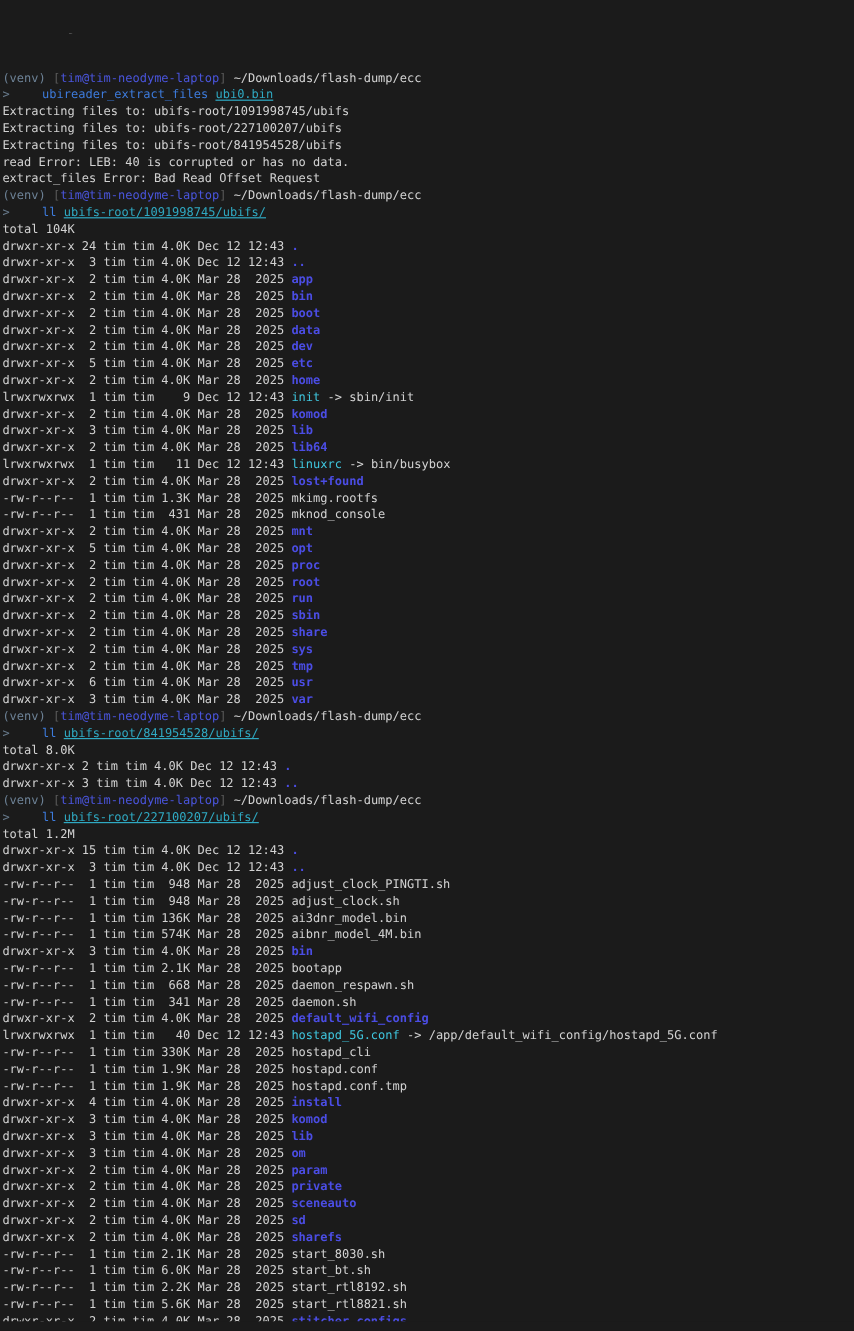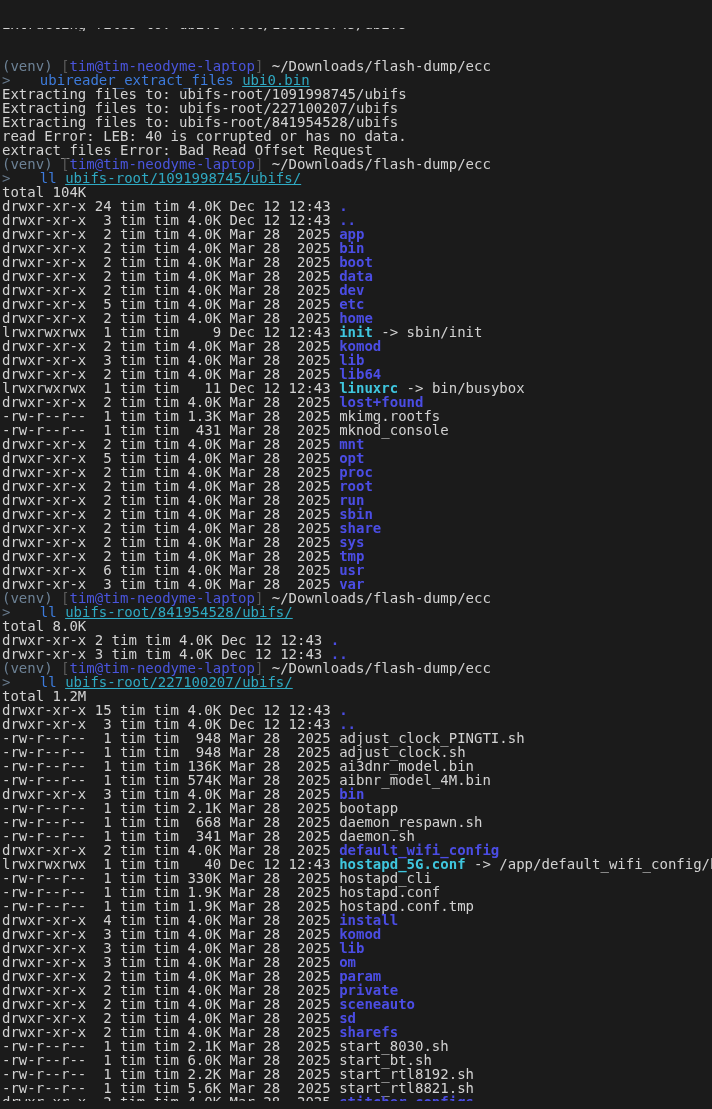--- a/index.html
+++ b/index.html
@@ -10,21 +10,21 @@
   body {
     width: 712px;
     height: 1109px;
     overflow: hidden;
   }
   .terminal {
     width: 712px;
     height: 1101px;
     background: #1b1b1b;
     font-family: "DejaVu Sans Mono", monospace;
-    font-size: 14px;
+    font-size: 10px;
     line-height: 14px;
     white-space: pre;
     overflow: hidden;
   }
   .line {
     height: 14px;
     padding-left: 2px;
     white-space: pre;
   }
   
@@ -37,21 +37,21 @@
   }
   
   .s-o { color: #d2d2d2; }                                   
   .s-v { color: #6d8296; }                                   
   .s-b { color: #5a5a5a; }                                   
   .s-h { color: #4a55dd; }                                   
   .s-p { color: #66788a; }                                   
   .s-c { color: #3d7bdc; margin-left: 21px; }                                   
   .s-a { color: #2fa9c2; text-decoration: underline; text-align: right; }       
   .s-d { color: #4b4de4; font-weight: bold; }                
-  .s-l { color: #3fc6de; font-weight: bold; }                
+  .s-l { color: #3fc6de; font-weight: normal; }                
 </style>
 </head>
 <body>
 
 <div class="terminal">
   <div class="partial"><div class="line"><span class="s-o">Extracting files to: ubifs-root/1091998745/ubifs</span></div></div>
   <div><div class="line"><span class="s-v">(venv) </span><span class="s-b">[</span><span class="s-h">tim@tim-neodyme-laptop</span><span class="s-b">]</span><span class="s-o"> ~/Downloads/flash-dump/ecc</span></div><div class="line"><span class="s-p">&gt; </span><span class="s-c">ubireader_extract_files </span><span class="s-a">ubi0.bin</span></div><div class="line"><span class="s-o">Extracting files to: ubifs-root/1091998745/ubifs</span></div><div class="line"><span class="s-o">Extracting files to: ubifs-root/227100207/ubifs</span></div><div class="line"><span class="s-o">Extracting files to: ubifs-root/841954528/ubifs</span></div><div class="line"><span class="s-o">read Error: LEB: 40 is corrupted or has no data.</span></div><div class="line"><span class="s-o">extract_files Error: Bad Read Offset Request</span></div><div class="line"><span class="s-v">(venv) </span><span class="s-b">[</span><span class="s-h">tim@tim-neodyme-laptop</span><span class="s-b">]</span><span class="s-o"> ~/Downloads/flash-dump/ecc</span></div><div class="line"><span class="s-p">&gt; </span><span class="s-c">ll </span><span class="s-a">ubifs-root/1091998745/ubifs/</span></div><div class="line"><span class="s-o">total 104K</span></div><div class="line"><span class="s-o">drwxr-xr-x 24 tim tim 4.0K Dec 12 12:43 </span><span class="s-d">.</span></div><div class="line"><span class="s-o">drwxr-xr-x  3 tim tim 4.0K Dec 12 12:43 </span><span class="s-d">..</span></div><div class="line"><span class="s-o">drwxr-xr-x  2 tim tim 4.0K Mar 28  2025 </span><span class="s-d">app</span></div><div class="line"><span class="s-o">drwxr-xr-x  2 tim tim 4.0K Mar 28  2025 </span><span class="s-d">bin</span></div><div class="line"><span class="s-o">drwxr-xr-x  2 tim tim 4.0K Mar 28  2025 </span><span class="s-d">boot</span></div><div class="line"><span class="s-o">drwxr-xr-x  2 tim tim 4.0K Mar 28  2025 </span><span class="s-d">data</span></div><div class="line"><span class="s-o">drwxr-xr-x  2 tim tim 4.0K Mar 28  2025 </span><span class="s-d">dev</span></div><div class="line"><span class="s-o">drwxr-xr-x  5 tim tim 4.0K Mar 28  2025 </span><span class="s-d">etc</span></div><div class="line"><span class="s-o">drwxr-xr-x  2 tim tim 4.0K Mar 28  2025 </span><span class="s-d">home</span></div><div class="line"><span class="s-o">lrwxrwxrwx  1 tim tim    9 Dec 12 12:43 </span><span class="s-l">init</span><span class="s-o"> -&gt; sbin/init</span></div><div class="line"><span class="s-o">drwxr-xr-x  2 tim tim 4.0K Mar 28  2025 </span><span class="s-d">komod</span></div><div class="line"><span class="s-o">drwxr-xr-x  3 tim tim 4.0K Mar 28  2025 </span><span class="s-d">lib</span></div><div class="line"><span class="s-o">drwxr-xr-x  2 tim tim 4.0K Mar 28  2025 </span><span class="s-d">lib64</span></div><div class="line"><span class="s-o">lrwxrwxrwx  1 tim tim   11 Dec 12 12:43 </span><span class="s-l">linuxrc</span><span class="s-o"> -&gt; bin/busybox</span></div><div class="line"><span class="s-o">drwxr-xr-x  2 tim tim 4.0K Mar 28  2025 </span><span class="s-d">lost+found</span></div><div class="line"><span class="s-o">-rw-r--r--  1 tim tim 1.3K Mar 28  2025 mkimg.rootfs</span></div><div class="line"><span class="s-o">-rw-r--r--  1 tim tim  431 Mar 28  2025 mknod_console</span></div><div class="line"><span class="s-o">drwxr-xr-x  2 tim tim 4.0K Mar 28  2025 </span><span class="s-d">mnt</span></div><div class="line"><span class="s-o">drwxr-xr-x  5 tim tim 4.0K Mar 28  2025 </span><span class="s-d">opt</span></div><div class="line"><span class="s-o">drwxr-xr-x  2 tim tim 4.0K Mar 28  2025 </span><span class="s-d">proc</span></div><div class="line"><span class="s-o">drwxr-xr-x  2 tim tim 4.0K Mar 28  2025 </span><span class="s-d">root</span></div><div class="line"><span class="s-o">drwxr-xr-x  2 tim tim 4.0K Mar 28  2025 </span><span class="s-d">run</span></div><div class="line"><span class="s-o">drwxr-xr-x  2 tim tim 4.0K Mar 28  2025 </span><span class="s-d">sbin</span></div><div class="line"><span class="s-o">drwxr-xr-x  2 tim tim 4.0K Mar 28  2025 </span><span class="s-d">share</span></div><div class="line"><span class="s-o">drwxr-xr-x  2 tim tim 4.0K Mar 28  2025 </span><span class="s-d">sys</span></div><div class="line"><span class="s-o">drwxr-xr-x  2 tim tim 4.0K Mar 28  2025 </span><span class="s-d">tmp</span></div><div class="line"><span class="s-o">drwxr-xr-x  6 tim tim 4.0K Mar 28  2025 </span><span class="s-d">usr</span></div><div class="line"><span class="s-o">drwxr-xr-x  3 tim tim 4.0K Mar 28  2025 </span><span class="s-d">var</span></div><div class="line"><span class="s-v">(venv) </span><span class="s-b">[</span><span class="s-h">tim@tim-neodyme-laptop</span><span class="s-b">]</span><span class="s-o"> ~/Downloads/flash-dump/ecc</span></div><div class="line"><span class="s-p">&gt; </span><span class="s-c">ll </span><span class="s-a">ubifs-root/841954528/ubifs/</span></div><div class="line"><span class="s-o">total 8.0K</span></div><div class="line"><span class="s-o">drwxr-xr-x 2 tim tim 4.0K Dec 12 12:43 </span><span class="s-d">.</span></div><div class="line"><span class="s-o">drwxr-xr-x 3 tim tim 4.0K Dec 12 12:43 </span><span class="s-d">..</span></div><div class="line"><span class="s-v">(venv) </span><span class="s-b">[</span><span class="s-h">tim@tim-neodyme-laptop</span><span class="s-b">]</span><span class="s-o"> ~/Downloads/flash-dump/ecc</span></div><div class="line"><span class="s-p">&gt; </span><span class="s-c">ll </span><span class="s-a">ubifs-root/227100207/ubifs/</span></div><div class="line"><span class="s-o">total 1.2M</span></div><div class="line"><span class="s-o">drwxr-xr-x 15 tim tim 4.0K Dec 12 12:43 </span><span class="s-d">.</span></div><div class="line"><span class="s-o">drwxr-xr-x  3 tim tim 4.0K Dec 12 12:43 </span><span class="s-d">..</span></div><div class="line"><span class="s-o">-rw-r--r--  1 tim tim  948 Mar 28  2025 adjust_clock_PINGTI.sh</span></div><div class="line"><span class="s-o">-rw-r--r--  1 tim tim  948 Mar 28  2025 adjust_clock.sh</span></div><div class="line"><span class="s-o">-rw-r--r--  1 tim tim 136K Mar 28  2025 ai3dnr_model.bin</span></div><div class="line"><span class="s-o">-rw-r--r--  1 tim tim 574K Mar 28  2025 aibnr_model_4M.bin</span></div><div class="line"><span class="s-o">drwxr-xr-x  3 tim tim 4.0K Mar 28  2025 </span><span class="s-d">bin</span></div><div class="line"><span class="s-o">-rw-r--r--  1 tim tim 2.1K Mar 28  2025 bootapp</span></div><div class="line"><span class="s-o">-rw-r--r--  1 tim tim  668 Mar 28  2025 daemon_respawn.sh</span></div><div class="line"><span class="s-o">-rw-r--r--  1 tim tim  341 Mar 28  2025 daemon.sh</span></div><div class="line"><span class="s-o">drwxr-xr-x  2 tim tim 4.0K Mar 28  2025 </span><span class="s-d">default_wifi_config</span></div><div class="line"><span class="s-o">lrwxrwxrwx  1 tim tim   40 Dec 12 12:43 </span><span class="s-l">hostapd_5G.conf</span><span class="s-o"> -&gt; /app/default_wifi_config/hostapd_5G.conf</span></div><div class="line"><span class="s-o">-rw-r--r--  1 tim tim 330K Mar 28  2025 hostapd_cli</span></div><div class="line"><span class="s-o">-rw-r--r--  1 tim tim 1.9K Mar 28  2025 hostapd.conf</span></div><div class="line"><span class="s-o">-rw-r--r--  1 tim tim 1.9K Mar 28  2025 hostapd.conf.tmp</span></div><div class="line"><span class="s-o">drwxr-xr-x  4 tim tim 4.0K Mar 28  2025 </span><span class="s-d">install</span></div><div class="line"><span class="s-o">drwxr-xr-x  3 tim tim 4.0K Mar 28  2025 </span><span class="s-d">komod</span></div><div class="line"><span class="s-o">drwxr-xr-x  3 tim tim 4.0K Mar 28  2025 </span><span class="s-d">lib</span></div><div class="line"><span class="s-o">drwxr-xr-x  3 tim tim 4.0K Mar 28  2025 </span><span class="s-d">om</span></div><div class="line"><span class="s-o">drwxr-xr-x  2 tim tim 4.0K Mar 28  2025 </span><span class="s-d">param</span></div><div class="line"><span class="s-o">drwxr-xr-x  2 tim tim 4.0K Mar 28  2025 </span><span class="s-d">private</span></div><div class="line"><span class="s-o">drwxr-xr-x  2 tim tim 4.0K Mar 28  2025 </span><span class="s-d">sceneauto</span></div><div class="line"><span class="s-o">drwxr-xr-x  2 tim tim 4.0K Mar 28  2025 </span><span class="s-d">sd</span></div><div class="line"><span class="s-o">drwxr-xr-x  2 tim tim 4.0K Mar 28  2025 </span><span class="s-d">sharefs</span></div><div class="line"><span class="s-o">-rw-r--r--  1 tim tim 2.1K Mar 28  2025 start_8030.sh</span></div><div class="line"><span class="s-o">-rw-r--r--  1 tim tim 6.0K Mar 28  2025 start_bt.sh</span></div><div class="line"><span class="s-o">-rw-r--r--  1 tim tim 2.2K Mar 28  2025 start_rtl8192.sh</span></div><div class="line"><span class="s-o">-rw-r--r--  1 tim tim 5.6K Mar 28  2025 start_rtl8821.sh</span></div><div class="line"><span class="s-o">drwxr-xr-x  2 tim tim 4.0K Mar 28  2025 </span><span class="s-d">stitcher_configs</span></div></div>
 </div>
 
 </body></html>

